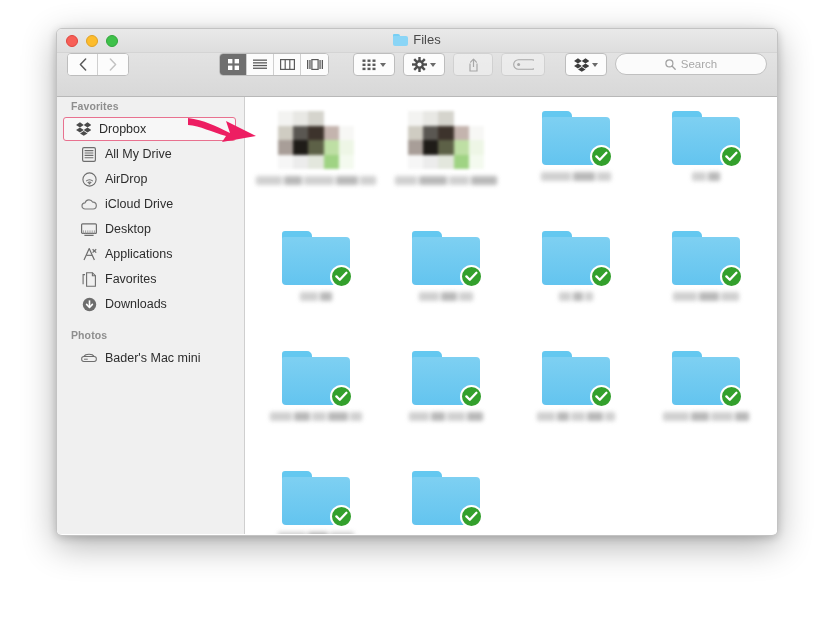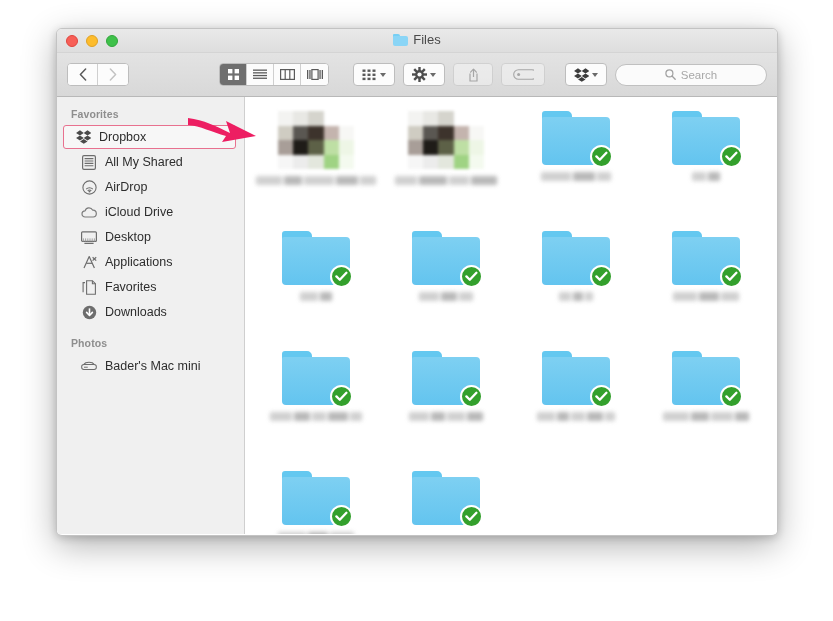--- a/index.html
+++ b/index.html
@@ -81,21 +81,20 @@
     background: #8ad5f6;
     border-radius: 1px 2px 2px 2px;
   }
 
   
   .toolbar {
     height: 44px;
     background: linear-gradient(to bottom, #e3e3e3, #d8d8d8);
     border-bottom: 1px solid #b8b8b8;
     display: flex;
-    align-items: center;
     padding: 0 10px;
     gap: 8px;
     position: relative;
   }
 
   .seg-group {
     display: flex;
     background: #fcfcfc;
     border: 1px solid #bdbdbd;
     border-radius: 4px;
@@ -161,21 +160,20 @@
     display: flex;
     height: calc(100% - 69px);
     background: #ffffff;
   }
 
   
   .sidebar {
     width: 188px;
     background: #f0f0f0;
     border-right: 1px solid #cfcfcf;
-    padding-top: 8px;
     flex-shrink: 0;
   }
   .side-header {
     font-size: 10.5px;
     color: #8e8e8e;
     font-weight: bold;
     padding: 3px 0 4px 14px;
     letter-spacing: 0.1px;
   }
   .side-item {
@@ -478,21 +476,21 @@
           <svg width="14" height="15" viewBox="0 0 14 15">
             <rect x="0.6" y="0.6" width="12.8" height="13.8" rx="1.4" fill="none" stroke="#6d6d6d" stroke-width="1.2"></rect>
             <g stroke="#6d6d6d" stroke-width="1.1">
               <line x1="2.6" y1="3.6" x2="11.4" y2="3.6"></line>
               <line x1="2.6" y1="6" x2="11.4" y2="6"></line>
               <line x1="2.6" y1="8.4" x2="11.4" y2="8.4"></line>
               <line x1="2.6" y1="10.8" x2="11.4" y2="10.8"></line>
             </g>
           </svg>
         </span>
-        <span>All My Shared</span>
+        <span>All My Drive</span>
       </div>
 
       <div class="side-item">
         <span class="side-icon">
           <svg width="15" height="15" viewBox="0 0 15 15">
             <circle cx="7.5" cy="7.5" r="6.6" fill="none" stroke="#6d6d6d" stroke-width="1.1"></circle>
             <path d="M4.2 9.2 A4.4 4.4 0 0 1 10.8 9.2" fill="none" stroke="#6d6d6d" stroke-width="1.1"></path>
             <path d="M5.7 10.8 A2.4 2.4 0 0 1 9.3 10.8" fill="none" stroke="#6d6d6d" stroke-width="1.1"></path>
             <circle cx="7.5" cy="11.6" r="1" fill="#6d6d6d"></circle>
           </svg>

